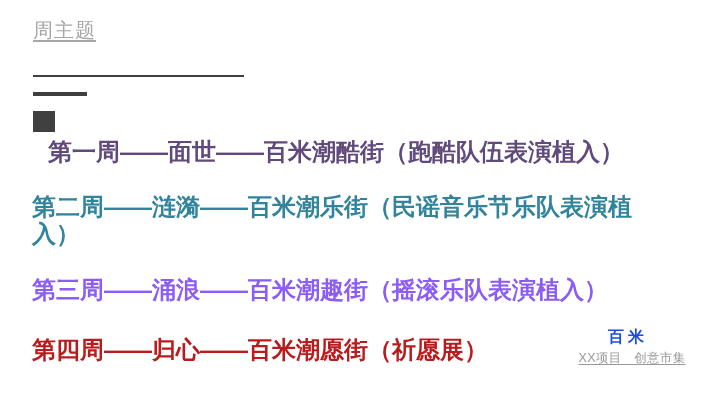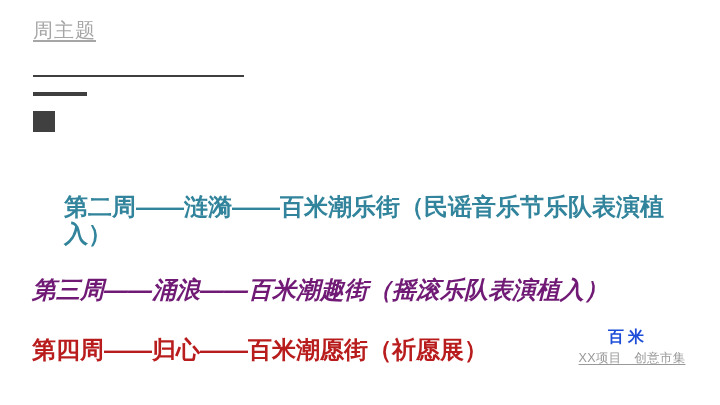--- a/index.html
+++ b/index.html
@@ -14,21 +14,21 @@
   }
   .hr-long{position:absolute;left:33px;top:75px;width:211px;height:2px;background:#3f3f3f;}
   .hr-short{position:absolute;left:33px;top:92px;width:54px;height:4px;background:#3f3f3f;}
   .bullet-square{position:absolute;left:33px;top:111px;width:22px;height:21px;background:#404040;}
   .week{
     position:absolute;font-size:24px;font-weight:700;line-height:27px;
     white-space:nowrap;letter-spacing:0;
   }
   .week.wrap{white-space:normal;}
   .w1{left:48px;top:138px;}
-  .w2{left:32px;top:193px;margin-left:32px;}
+  .w2{left:32px;top:193px;}
   .w3{left:32px;top:276px;}
   .w4{left:32px;top:336px;}
   .footer{position:absolute;left:570px;top:326px;width:116px;text-align:center;}
   .logo-line1{font-size:16px;letter-spacing:4px;line-height:21px;font-weight:700;}
   .logo-line2{font-size:17px;letter-spacing:2px;line-height:23px;font-weight:700;}
   .tagline{
     display:inline-block;margin-top:3px;font-size:12.5px;line-height:17px;
     letter-spacing:0.3px;white-space:nowrap;
     text-decoration:underline;text-underline-offset:2px;
   }
@@ -39,27 +39,30 @@
 <div class="slide">
 
   <div class="title" style="color: rgb(166, 166, 166);">周主题</div>
 
   <div class="hr-long" style="background: rgb(63, 63, 63);"></div>
 
   <div class="hr-short" style="background: rgb(63, 63, 63);"></div>
 
   <div class="bullet-square" style="background: rgb(64, 64, 64);"></div>
 
+  <div class="week w1" style="color: rgb(96, 74, 123);">
+    <span>第一周——面世——百米潮酷街（跑酷队伍表演植入）</span>
+  </div>
 
   <div class="week w2 wrap" style="color: rgb(49, 132, 155);">
     <span>第二周——涟漪——百米潮乐街（民谣音乐节乐队表演植</span><br>
     <span>入）</span>
   </div>
 
-  <div class="week w3" style="color: #701a75; font-style: italic;">
+  <div class="week w3" style="color: #8b5cf6;">
     <span>第三周——涌浪——百米潮趣街（摇滚乐队表演植入）</span>
   </div>
 
   <div class="week w4" style="color: #b91c1c;">
     <span>第四周——归心——百米潮愿街（祈愿展）</span>
   </div>
 
   <div class="footer">
     <div class="logo-line1" style="color: #1d4ed8;">百米</div>
     <span class="tagline" style="color: rgb(153, 153, 153); margin-left: 8px;">XX项目　创意市集</span>

